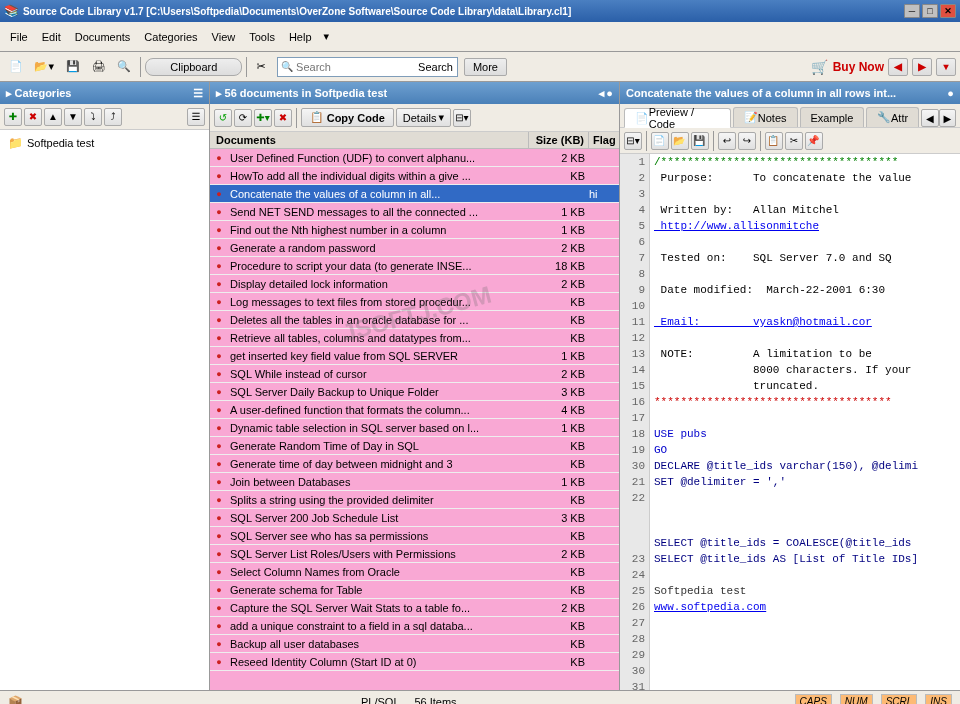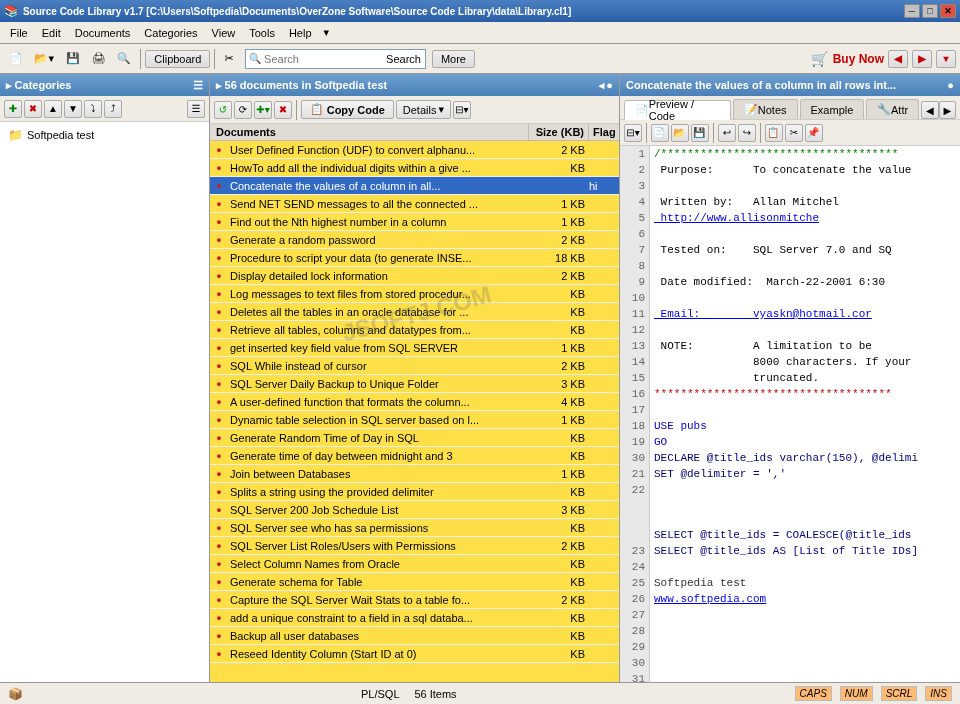--- a/index.html
+++ b/index.html
@@ -22,21 +22,21 @@
     #title-bar .win-btn {
       width: 16px; height: 14px; background: #c0c0c0; border: 1px solid #888;
       display: flex; align-items: center; justify-content: center; font-size: 9px;
       color: #000; cursor: pointer; border-radius: 1px;
     }
     #title-bar .win-btn.close { background: #e05040; }
 
     
     #menu-bar {
       background: #f0ece4;
-      height: 22px;
+      height: 30px;
       display: flex;
       align-items: center;
       padding: 0 4px;
       border-bottom: 1px solid #999;
       font-size: 11px;
       gap: 2px;
     }
     .menu-item {
       padding: 2px 6px;
       cursor: pointer;
@@ -58,24 +58,24 @@
       padding: 2px 4px;
       background: #f0ece4;
       border: 1px solid transparent;
       cursor: pointer;
       display: flex; align-items: center; gap: 2px;
       font-size: 11px;
       border-radius: 2px;
     }
     .toolbar-sep { width: 1px; height: 20px; background: #999; margin: 0 2px; }
     #clipboard-label {
-      padding: 2px 8px;
+      padding: 2px 24px;
       background: linear-gradient(to bottom, #eee, #ddd);
       border: 1px solid #aaa;
-      border-radius: 2px;
+      border-radius: 8px;
       font-size: 11px;
     }
     #search-box {
       display: flex; align-items: center; gap: 2px;
       border: 1px solid #7f9db9;
       background: white;
       height: 20px;
       padding: 0 4px;
       margin-left: 4px;
     }
@@ -157,21 +157,21 @@
       padding: 2px 4px;
       cursor: pointer;
     }
     .tree-item .folder-icon { color: #f0c040; font-size: 12px; }
     .tree-item .label { font-size: 11px; }
 
     
     #documents-panel {
       width: 410px;
       border-right: 1px solid #999;
-      background: #fde047;
+      background: #f9a8d4;
       display: flex;
       flex-direction: column;
       flex-shrink: 0;
     }
     .doc-panel-header {
       background: linear-gradient(to bottom, #6ea0d0, #4a80b8);
       color: white;
       padding: 2px 6px;
       font-size: 11px;
       font-weight: bold;

